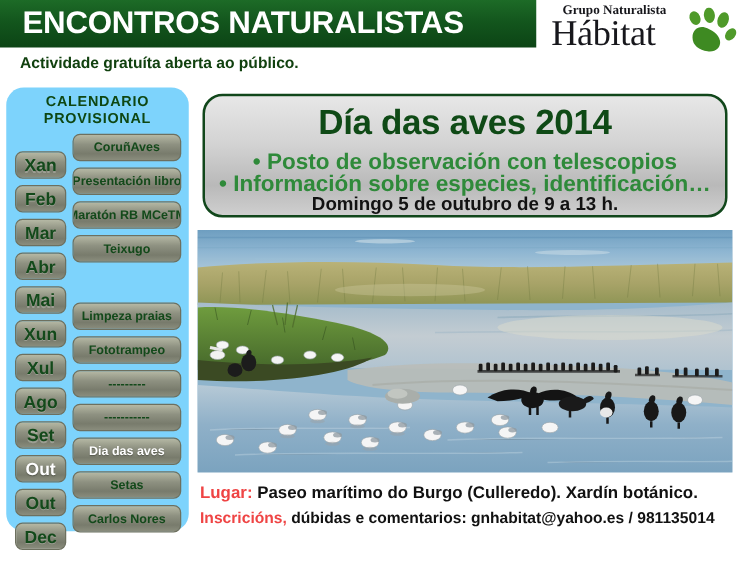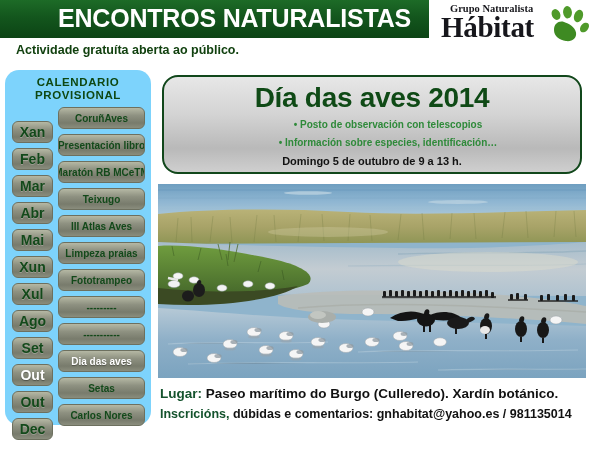--- a/index.html
+++ b/index.html
@@ -29,21 +29,20 @@
   }
   #header-title {
     position: absolute;
     left: 18px;
     top: 4px;
     font-size: 25px;
     font-weight: bold;
     color: #ffffff;
     letter-spacing: -0.2px;
     white-space: nowrap;
-    margin-left: 40px;
   }
   #header-subtitle {
     position: absolute;
     left: 16px;
     top: 43px;
     font-size: 12.5px;
     font-weight: bold;
     color: #11410f;
     white-space: nowrap;
   }
@@ -65,21 +64,21 @@
     font-weight: bold;
     color: #17171c;
     white-space: nowrap;
   }
   #logo-main {
     position: absolute;
     left: 1px;
     top: 9px;
     font-family: "Liberation Serif", serif;
     font-size: 29px;
-    font-weight: bold;
+    font-weight: normal;
     color: #17171c;
     white-space: nowrap;
     letter-spacing: -0.3px;
   }
   #paw-icon {
     position: absolute;
     left: 105px;
     top: 4px;
   }
 
@@ -174,37 +173,37 @@
     top: 5px;
     width: 100%;
     text-align: center;
     font-size: 28px;
     font-weight: bold;
     color: #0f4a16;
     letter-spacing: -0.3px;
   }
   .title-bullet {
     position: absolute;
-    left: 16px;
+    left: 0;
     width: 100%;
     text-align: center;
-    font-size: 10px;
+    font-size: 18px;
     font-weight: bold;
     color: #2f8a3a;
     white-space: nowrap;
   }
   #title-bullet-1 { top: 42px; }
   #title-bullet-2 { top: 60px; }
   #title-date {
     position: absolute;
     left: 0;
     top: 78px;
     width: 100%;
     text-align: center;
-    font-size: 11px;
+    font-size: 15px;
     font-weight: bold;
     color: #121212;
     white-space: nowrap;
   }
 
   
   #photo-frame {
     position: absolute;
     left: 158px;
     top: 184px;
@@ -228,21 +227,21 @@
     color: #111111;
     white-space: nowrap;
     margin-bottom: 6px;
   }
   #footer-line-2 {
     font-size: 12.5px;
     font-weight: bold;
     color: #111111;
     white-space: nowrap;
   }
-  .lead-green { color: #14532d; }
+  .lead-green { color: #ef4444; }
 </style>
 </head>
 <body>
 
 <div id="poster">
 
   <div id="header-bar">
     <div id="header-title">ENCONTROS NATURALISTAS</div>
   </div>
   <div id="header-subtitle">Actividade gratuíta aberta ao público.</div>
@@ -278,21 +277,20 @@
         <div class="cal-row">
           <div class="cal-month">Mar</div>
           <div class="cal-event">Maratón RB MCeTM</div>
         </div>
         <div class="cal-row">
           <div class="cal-month">Abr</div>
           <div class="cal-event">Teixugo</div>
         </div>
         <div class="cal-row">
           <div class="cal-month">Mai</div>
-          <div class="cal-event">III Atlas Aves</div>
         </div>
         <div class="cal-row">
           <div class="cal-month">Xun</div>
           <div class="cal-event">Limpeza praias</div>
         </div>
         <div class="cal-row">
           <div class="cal-month">Xul</div>
           <div class="cal-event">Fototrampeo</div>
         </div>
         <div class="cal-row">

